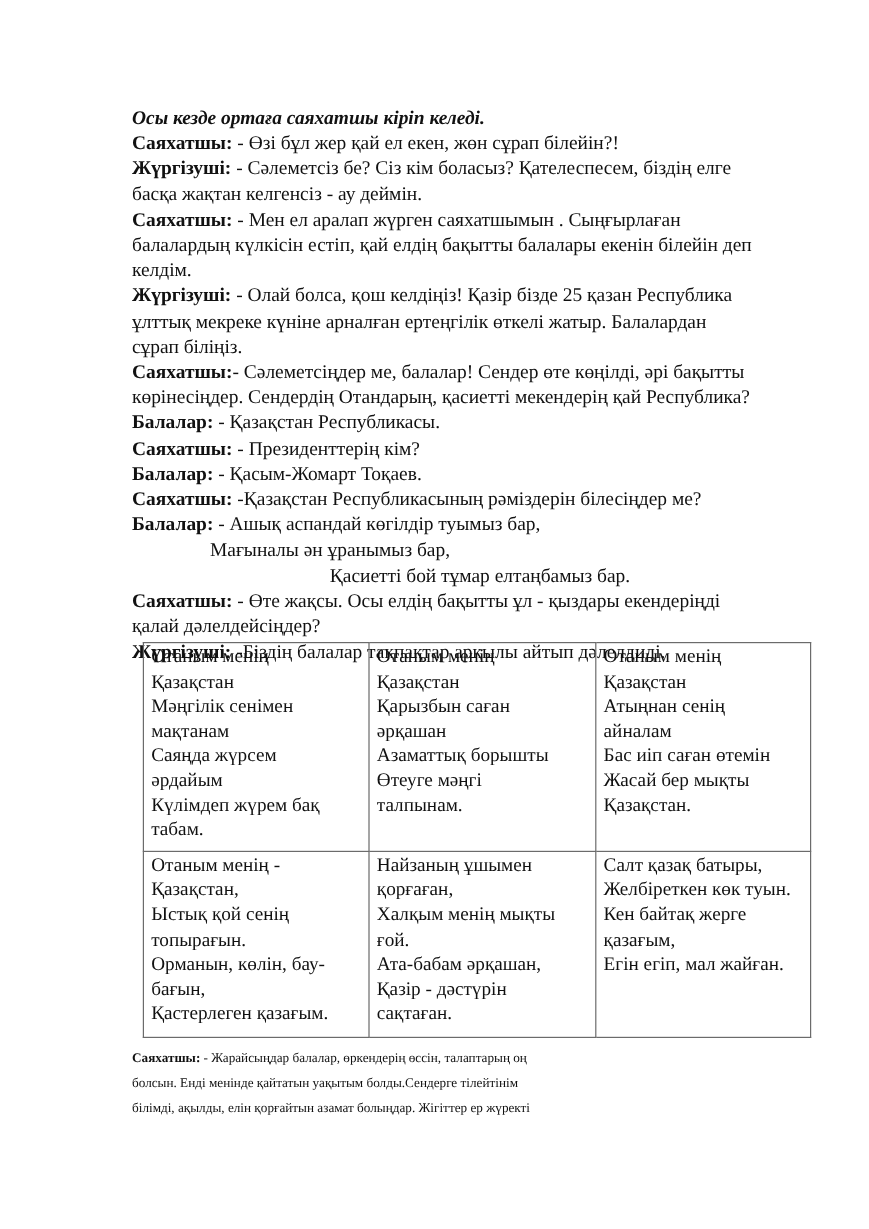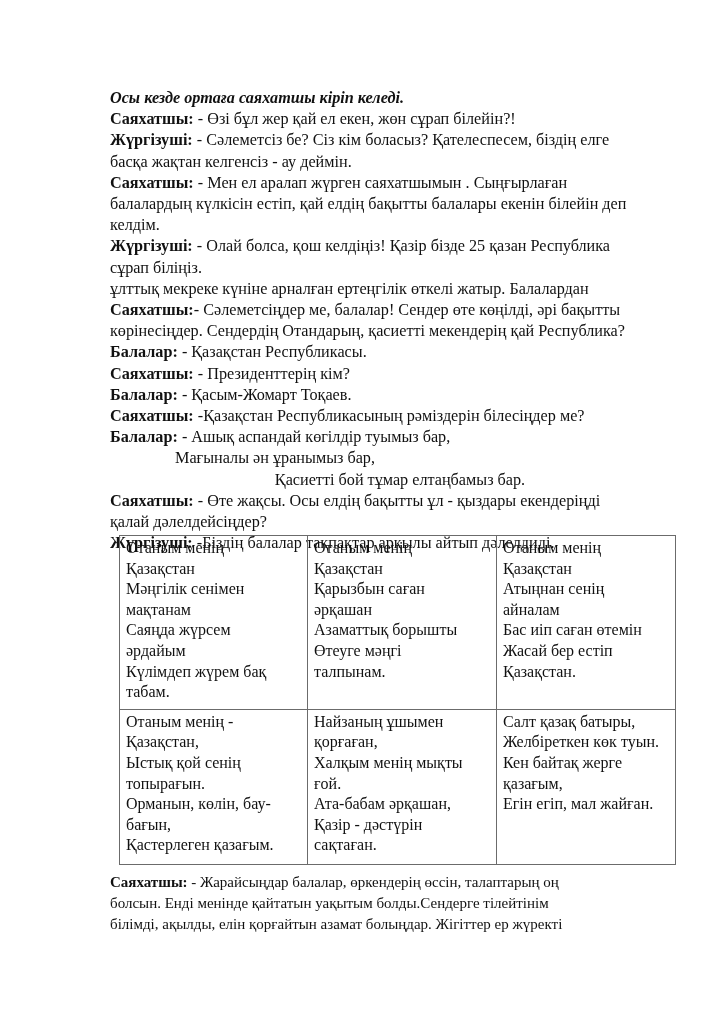--- a/index.html
+++ b/index.html
@@ -13,40 +13,40 @@
   .indent2 { padding-left: 60px; text-align: center; }
   table.poem { position: absolute; left: 119px; top: 535px; border-collapse: collapse;
                font-size: 16px; line-height: 20.6px; }
   table.poem td { border: 1.2px solid #6b6b6b; vertical-align: top; padding: 2px 6px 6px 6px; }
   table.poem td.c0 { width: 175px; }
   table.poem td.c1 { width: 176px; }
   table.poem td.c2 { width: 166px; }
   table.poem tr.r0 td { height: 137px; }
   table.poem tr.r1 td { height: 146px; }
   .cell-line { display: block; white-space: nowrap; }
-  .bottom { position: absolute; left: 110px; top: 872px; width: 520px; font-size: 15px; line-height: 21.2px; }
+  .bottom { position: absolute; left: 110px; top: 872px; width: 520px; font-size: 11px; line-height: 21.2px; }
 </style>
 </head>
 <body>
 
 <div class="page">
   <div class="line italic-head">Осы кезде ортаға саяхатшы кіріп келеді.</div>
 
   <div class="line"><span class="speaker">Саяхатшы:</span><span> - Өзі бұл жер қай ел екен, жөн сұрап білейін?!</span></div>
 
   <div class="line"><span class="speaker">Жүргізуші:</span><span> - Сәлеметсіз бе? Сіз кім боласыз? Қателеспесем, біздің елге</span></div>
   <div class="line">басқа жақтан келгенсіз - ау деймін.</div>
 
   <div class="line"><span class="speaker">Саяхатшы:</span><span> - Мен ел аралап жүрген саяхатшымын . Сыңғырлаған</span></div>
   <div class="line">балалардың күлкісін естіп, қай елдің бақытты балалары екенін білейін деп</div>
   <div class="line">келдім.</div>
 
   <div class="line"><span class="speaker">Жүргізуші:</span><span> - Олай болса, қош келдіңіз! Қазір бізде 25 қазан Республика</span></div>
+  <div class="line">ұлттық мекреке күніне арналған ертеңгілік  өткелі жатыр. Балалардан</div>
   <div class="line">сұрап біліңіз.</div>
-  <div class="line">ұлттық мекреке күніне арналған ертеңгілік  өткелі жатыр. Балалардан</div>
 
   <div class="line"><span class="speaker">Саяхатшы:</span><span>- Сәлеметсіңдер ме, балалар! Сендер өте көңілді, әрі бақытты</span></div>
   <div class="line">көрінесіңдер. Сендердің Отандарың, қасиетті мекендерің қай Республика?</div>
 
   <div class="line"><span class="speaker">Балалар:</span><span> - Қазақстан Республикасы.</span></div>
   <div class="line"><span class="speaker">Саяхатшы:</span><span> - Президенттерің  кім?</span></div>
   <div class="line"><span class="speaker">Балалар:</span><span> - Қасым-Жомарт Тоқаев.</span></div>
   <div class="line"><span class="speaker">Саяхатшы:</span><span>  -Қазақстан Республикасының рәміздерін білесіңдер ме?</span></div>
   <div class="line"><span class="speaker">Балалар:</span><span> - Ашық аспандай көгілдір туымыз бар,</span></div>
 
@@ -79,21 +79,21 @@
       <span class="cell-line">Азаматтық борышты</span>
       <span class="cell-line">Өтеуге мәңгі</span>
       <span class="cell-line">талпынам.</span>
     </td>
     <td class="c2">
       <span class="cell-line">Отаным менің</span>
       <span class="cell-line">Қазақстан</span>
       <span class="cell-line">Атыңнан сенің</span>
       <span class="cell-line">айналам</span>
       <span class="cell-line">Бас иіп саған өтемін</span>
-      <span class="cell-line">Жасай бер естіп</span>
+      <span class="cell-line">Жасай бер мықты</span>
       <span class="cell-line">Қазақстан.</span>
     </td>
   </tr>
   <tr class="r1">
     <td class="c0">
       <span class="cell-line">Отаным менің -</span>
       <span class="cell-line">Қазақстан,</span>
       <span class="cell-line">Ыстық қой сенің</span>
       <span class="cell-line">топырағын.</span>
       <span class="cell-line">Орманын, көлін, бау-</span>

